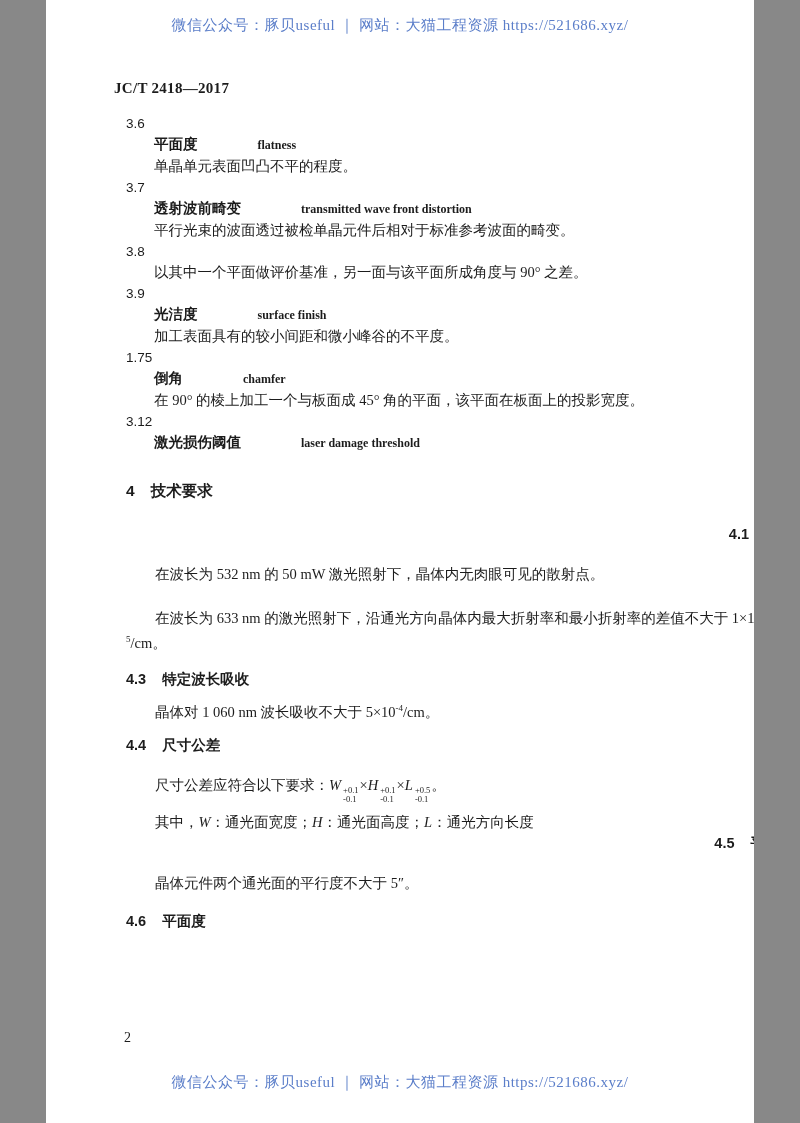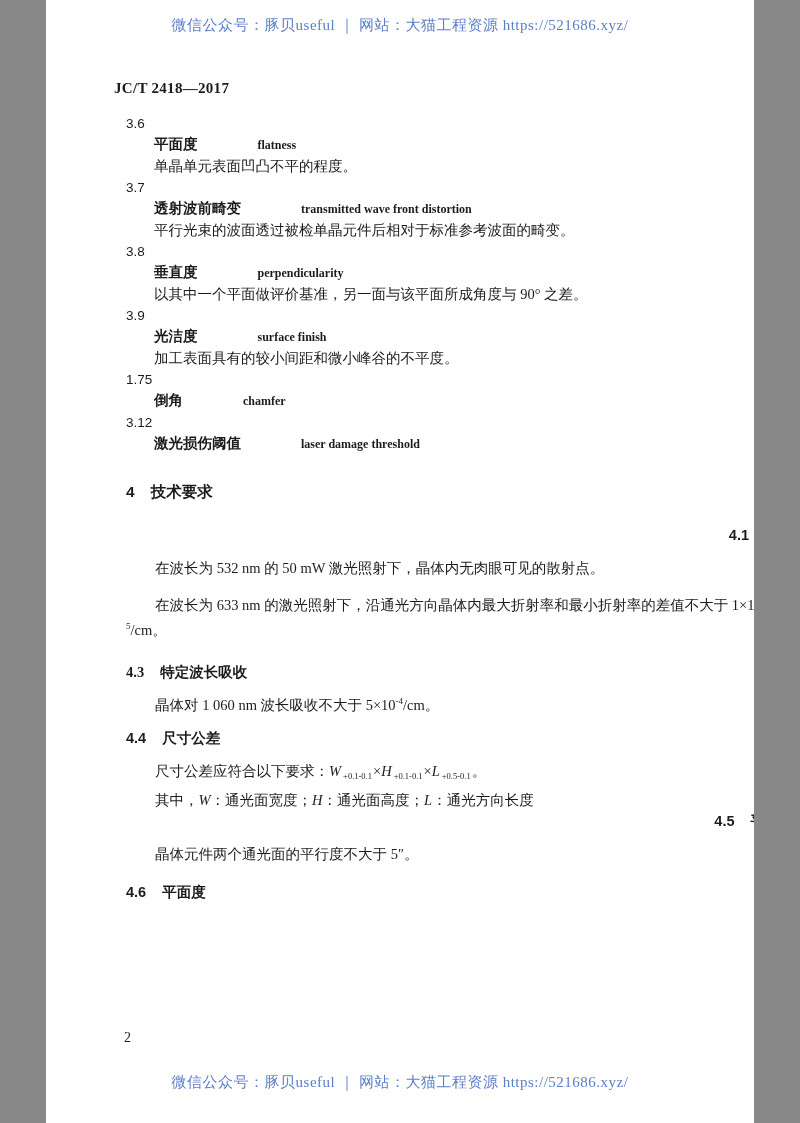--- a/index.html
+++ b/index.html
@@ -46,34 +46,34 @@
     font-family:"Liberation Sans","DejaVu Sans",sans-serif;
     font-weight:bold;font-size:15.5px;line-height:22px;
   }
   .h2 .h-num,.h3 .h-num{margin-right:16px;}
   .h3{
     font-family:"Liberation Sans","DejaVu Sans",sans-serif;
     font-weight:bold;font-size:14.5px;line-height:21px;
   }
   .mt-41{margin-top:22px;text-align:right;}
   .mt-42{margin-top:17px;}
-  .mt-43{margin-top:21px;font-family:Liberation Serif, serif;}
+  .mt-43{margin-top:15px;}
   .mt-44{margin-top:12px;}
   .mt-45{margin-top:0;text-align:right;}
   .mt-46{margin-top:17px;}
   .para{
-    margin-top:12px;
+    margin-top:19px;
     text-indent:2em;
     font-size:14.5px;line-height:21px;
   }
   .para.no-top{margin-top:8px;}
   sup.exp{font-size:9px;vertical-align:6px;letter-spacing:0;}
   .var{font-style:italic;font-family:"Liberation Serif","DejaVu Serif",serif;}
   .tol{
-    display:inline-flex;flex-direction:row;
+    display:inline-flex;flex-direction:column;
     font-size:8.5px;line-height:9px;
     vertical-align:-3px;margin:0 1px 0 2px;
     text-indent:0;
     justify-content:center;
   }
   .page-num{
     position:absolute;top:1030px;left:78px;
     font-size:14px;
   }
 </style>
@@ -99,39 +99,37 @@
     <div class="def">
       <div class="def-num">3.7</div>
       <div class="def-term">
         <span class="term-cn">透射波前畸变</span><span class="term-en">transmitted wave front distortion</span>
       </div>
       <div class="def-body">平行光束的波面透过被检单晶元件后相对于标准参考波面的畸变。</div>
     </div>
 
     <div class="def">
       <div class="def-num">3.8</div>
-      <div class="def-term">
-        <span class="term-cn">垂直度</span><span class="term-en">perpendicularity</span>
-      </div>
       <div class="def-body">以其中一个平面做评价基准，另一面与该平面所成角度与 90° 之差。</div>
     </div>
 
     <div class="def">
       <div class="def-num">3.9</div>
       <div class="def-term">
         <span class="term-cn">光洁度</span><span class="term-en">surface finish</span>
       </div>
       <div class="def-body">加工表面具有的较小间距和微小峰谷的不平度。</div>
     </div>
 
     <div class="def">
       <div class="def-num">1.75</div>
       <div class="def-term">
         <span class="term-cn">倒角</span><span class="term-en">chamfer</span>
       </div>
+      <div class="def-body">在 90° 的棱上加工一个与板面成 45° 角的平面，该平面在板面上的投影宽度。</div>
     </div>
 
 
     <div class="def">
       <div class="def-num">3.12</div>
       <div class="def-term">
         <span class="term-cn">激光损伤阈值</span><span class="term-en">laser damage threshold</span>
       </div>
     </div>
 

